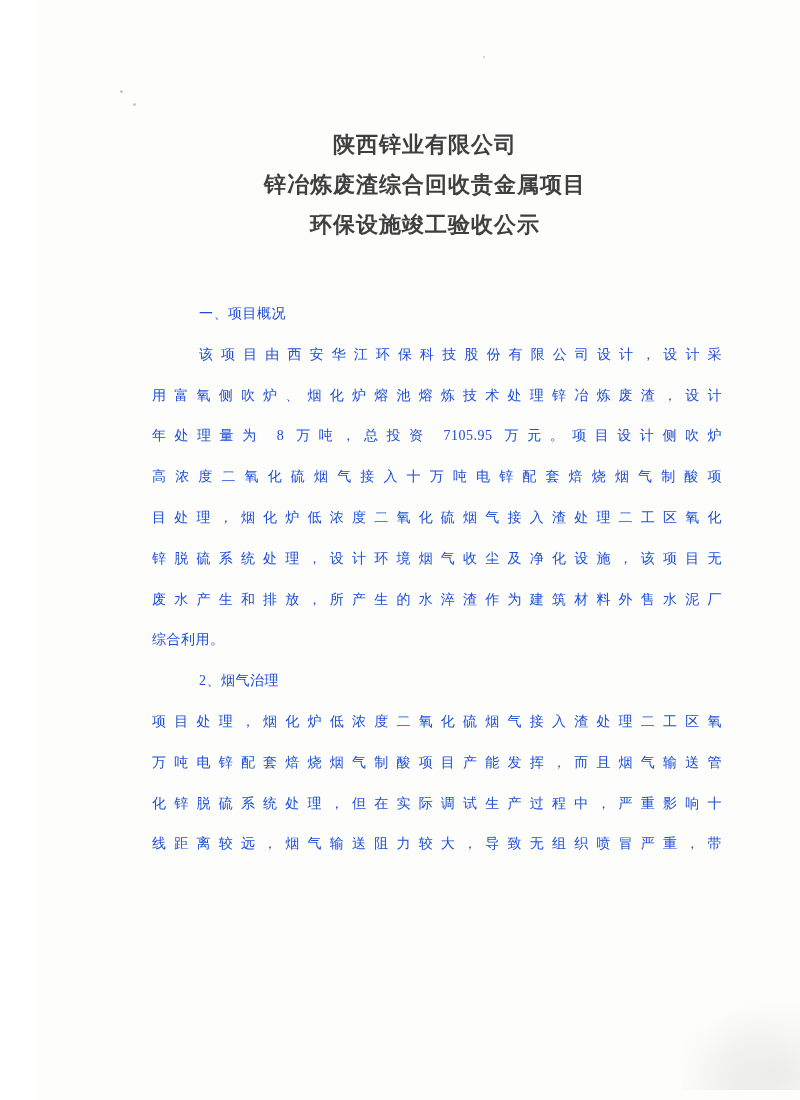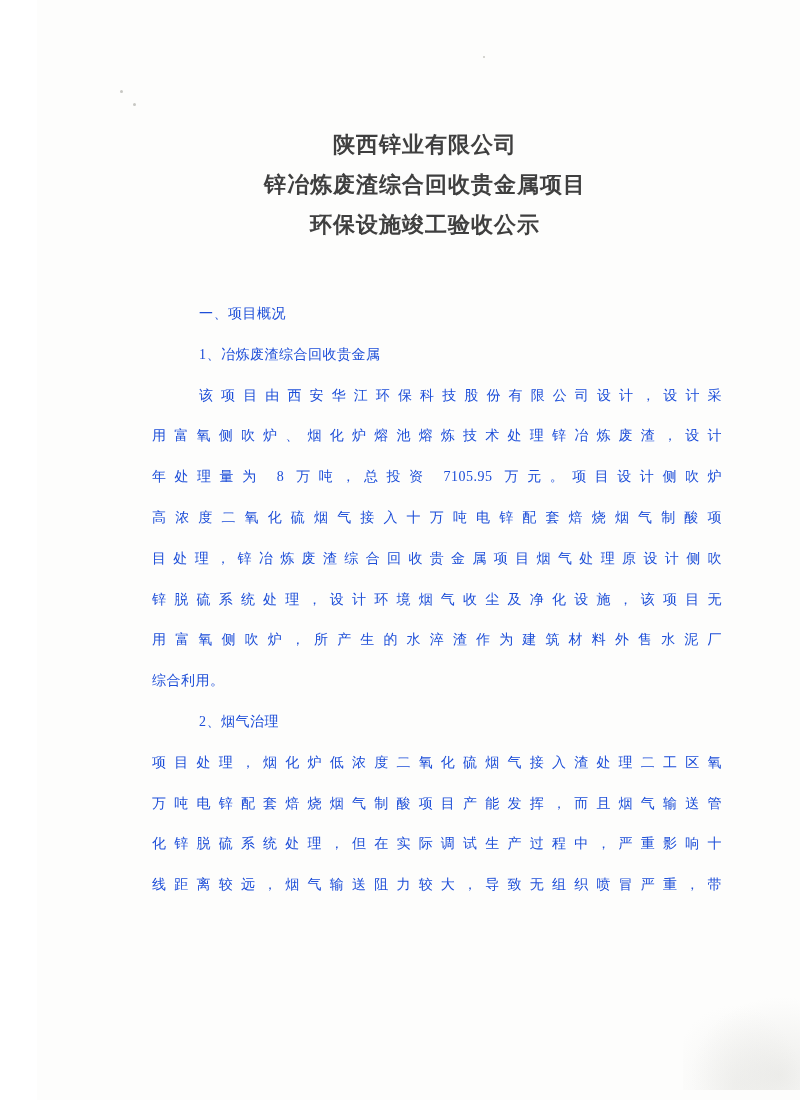--- a/index.html
+++ b/index.html
@@ -99,28 +99,27 @@
   <div class="speck s3"></div>
 
   <div class="titles">
     <div class="title-line">陕西锌业有限公司</div>
     <div class="title-line">锌冶炼废渣综合回收贵金属项目</div>
     <div class="title-line">环保设施竣工验收公示</div>
   </div>
 
   <div class="body-text">
       <div class="line indent">一、项目概况</div>
-      <div class="line indent">1、冶炼废渣综合回收贵金属</div>
       <div class="line indent fill">该项目由西安华江环保科技股份有限公司设计，设计采</div>
       <div class="line fill">用富氧侧吹炉、烟化炉熔池熔炼技术处理锌冶炼废渣，设计</div>
       <div class="line fill">年处理量为 8 万吨，总投资 7105.95 万元。项目设计侧吹炉</div>
       <div class="line fill">高浓度二氧化硫烟气接入十万吨电锌配套焙烧烟气制酸项</div>
-      <div class="line fill">目处理，锌冶炼废渣综合回收贵金属项目烟气处理原设计侧吹</div>
+      <div class="line fill">目处理，烟化炉低浓度二氧化硫烟气接入渣处理二工区氧化</div>
       <div class="line fill">锌脱硫系统处理，设计环境烟气收尘及净化设施，该项目无</div>
-      <div class="line fill">用富氧侧吹炉，所产生的水淬渣作为建筑材料外售水泥厂</div>
+      <div class="line fill">废水产生和排放，所产生的水淬渣作为建筑材料外售水泥厂</div>
       <div class="line">综合利用。</div>
       <div class="line indent">2、烟气治理</div>
       <div class="line fill">项目处理，烟化炉低浓度二氧化硫烟气接入渣处理二工区氧</div>
       <div class="line fill">万吨电锌配套焙烧烟气制酸项目产能发挥，而且烟气输送管</div>
       <div class="line fill">化锌脱硫系统处理，但在实际调试生产过程中，严重影响十</div>
       <div class="line fill">线距离较远，烟气输送阻力较大，导致无组织喷冒严重，带</div>
     </div>
 
 </div>
 

